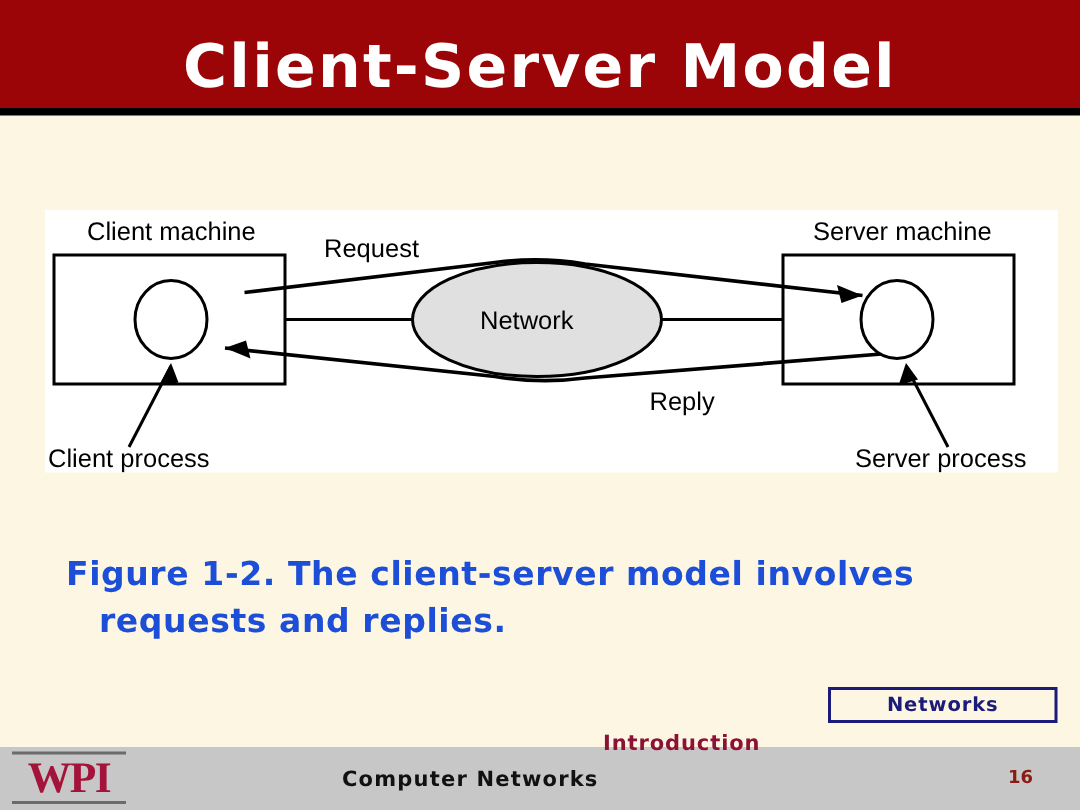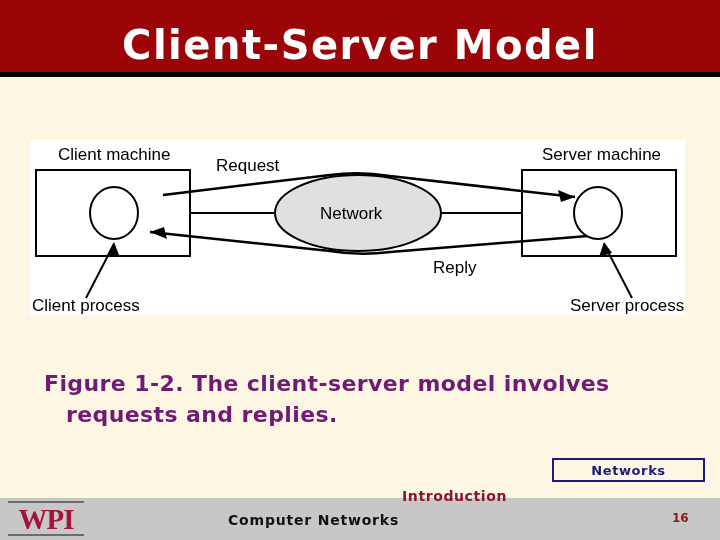--- a/index.html
+++ b/index.html
@@ -45,33 +45,34 @@
   }
 
   
   #figure-canvas {
     position: absolute;
     left: 30px;
     top: 140px;
     width: 655px;
     height: 175px;
     background: #ffffff;
+    padding-left: 20px;
   }
   #figure-svg {
     position: absolute;
     left: 0; top: 0;
   }
 
   
   #figure-caption {
     position: absolute;
     left: 44px;
     top: 368px;
     width: 640px;
-    color: #701a75;
+    color: #1d4ed8;
     font-family: "DejaVu Sans", sans-serif;
     font-size: 22px;
     font-weight: bold;
     line-height: 31px;
     letter-spacing: 0.4px;
     text-indent: 0;
   }
   #figure-caption .cap-line2 { padding-left: 22px; display: block; }
 
   

